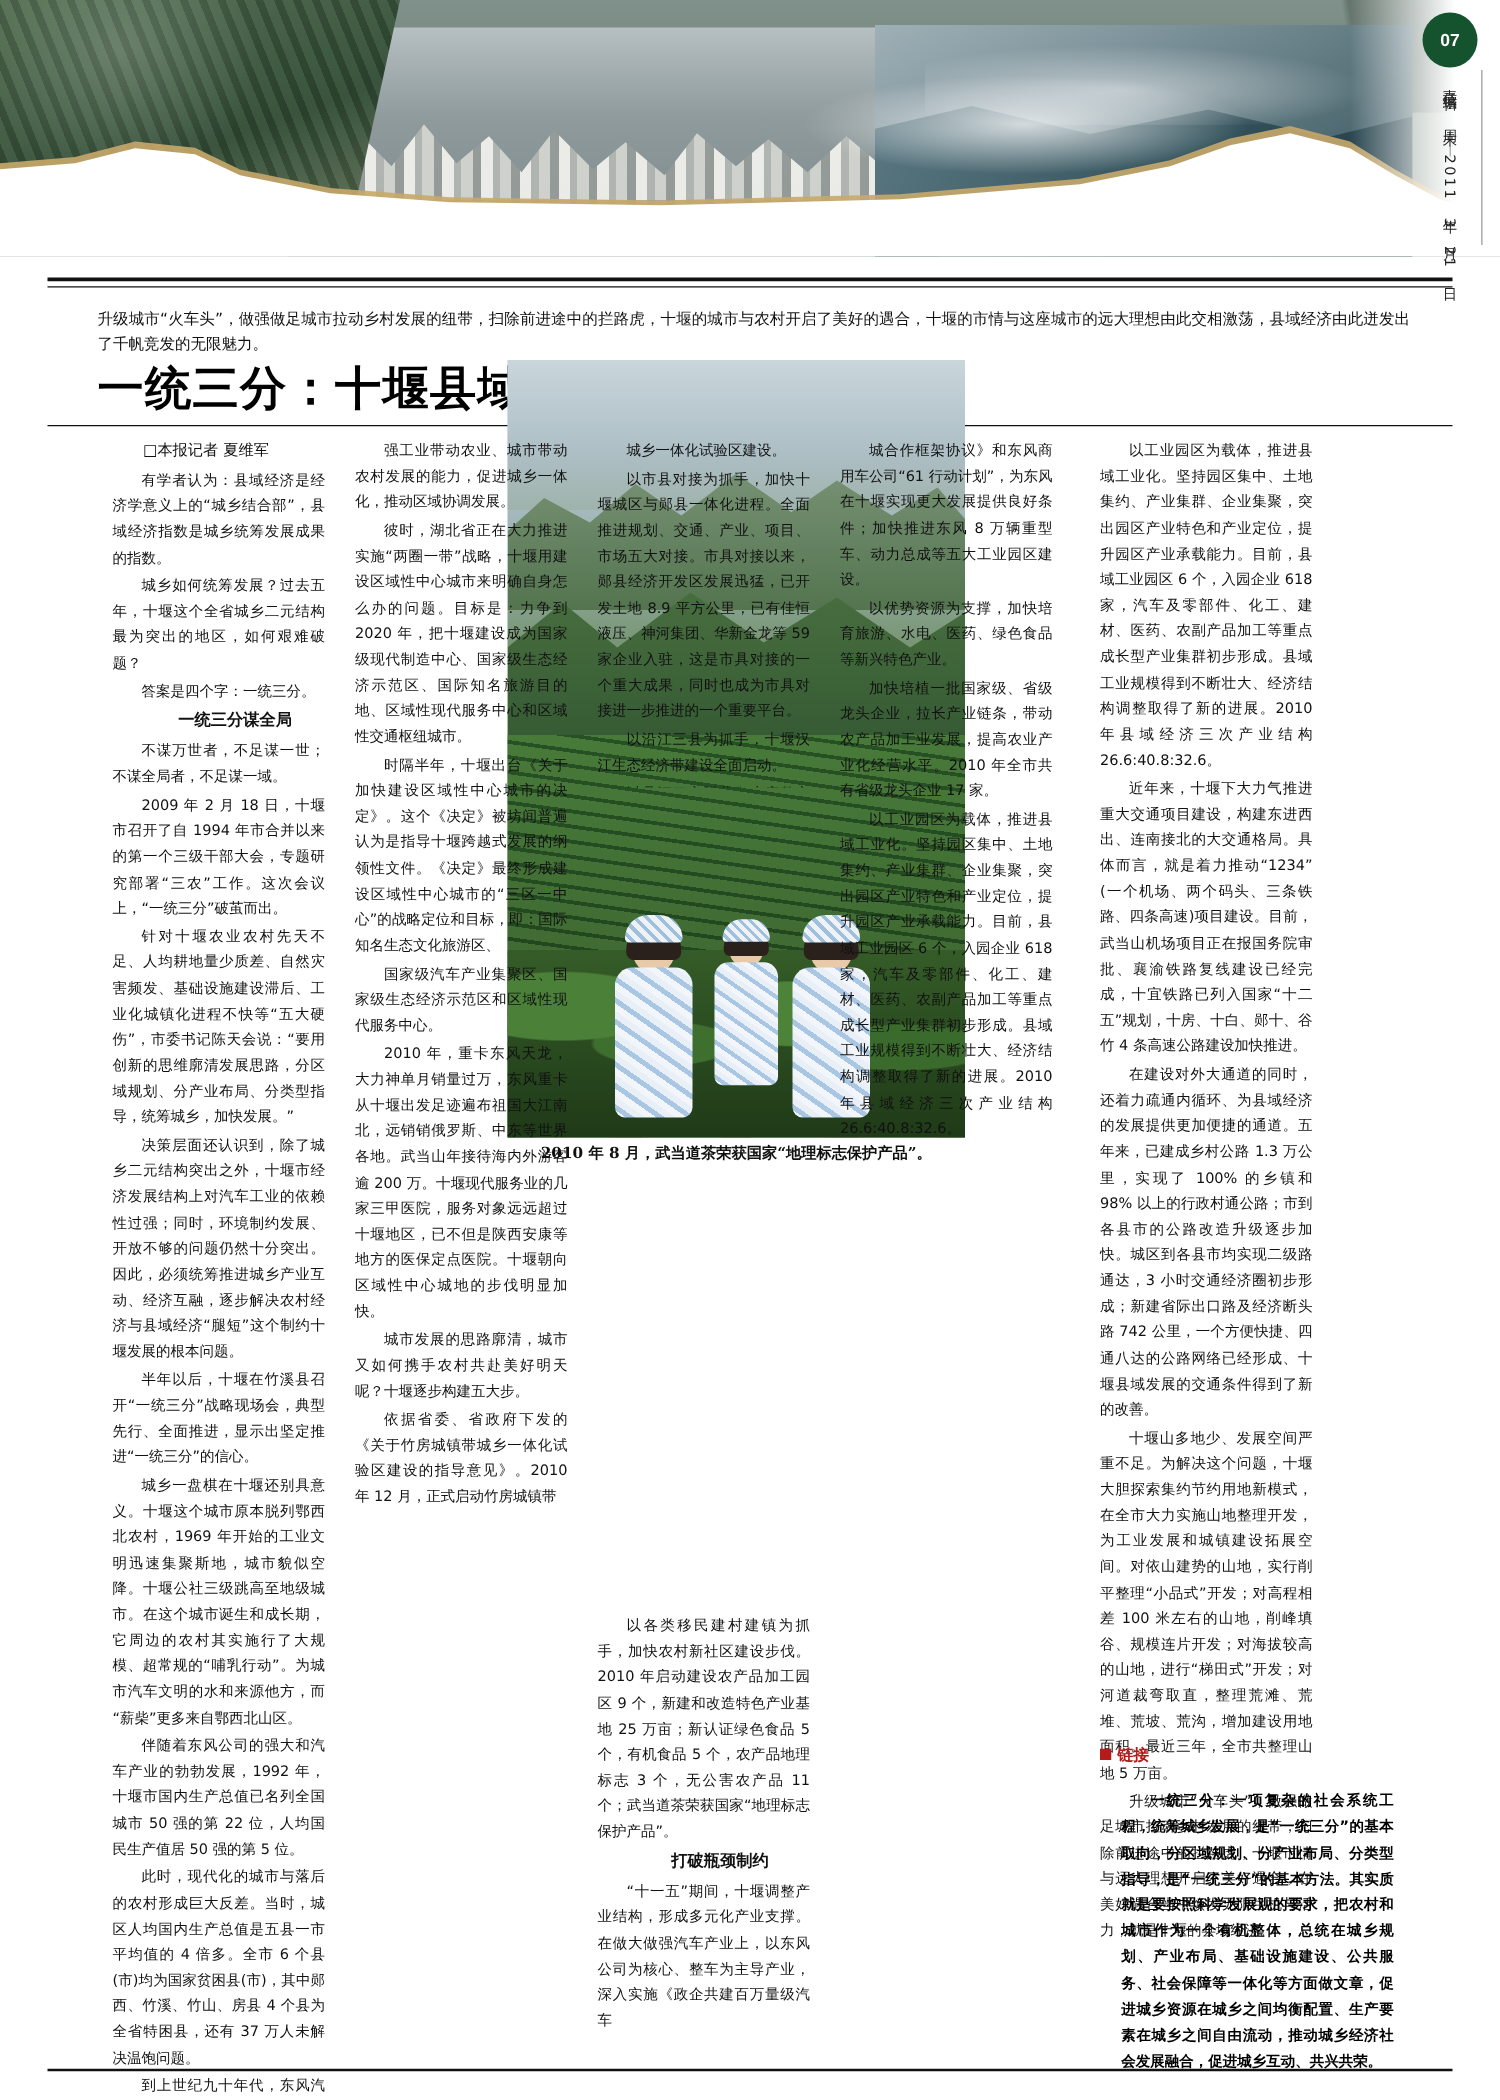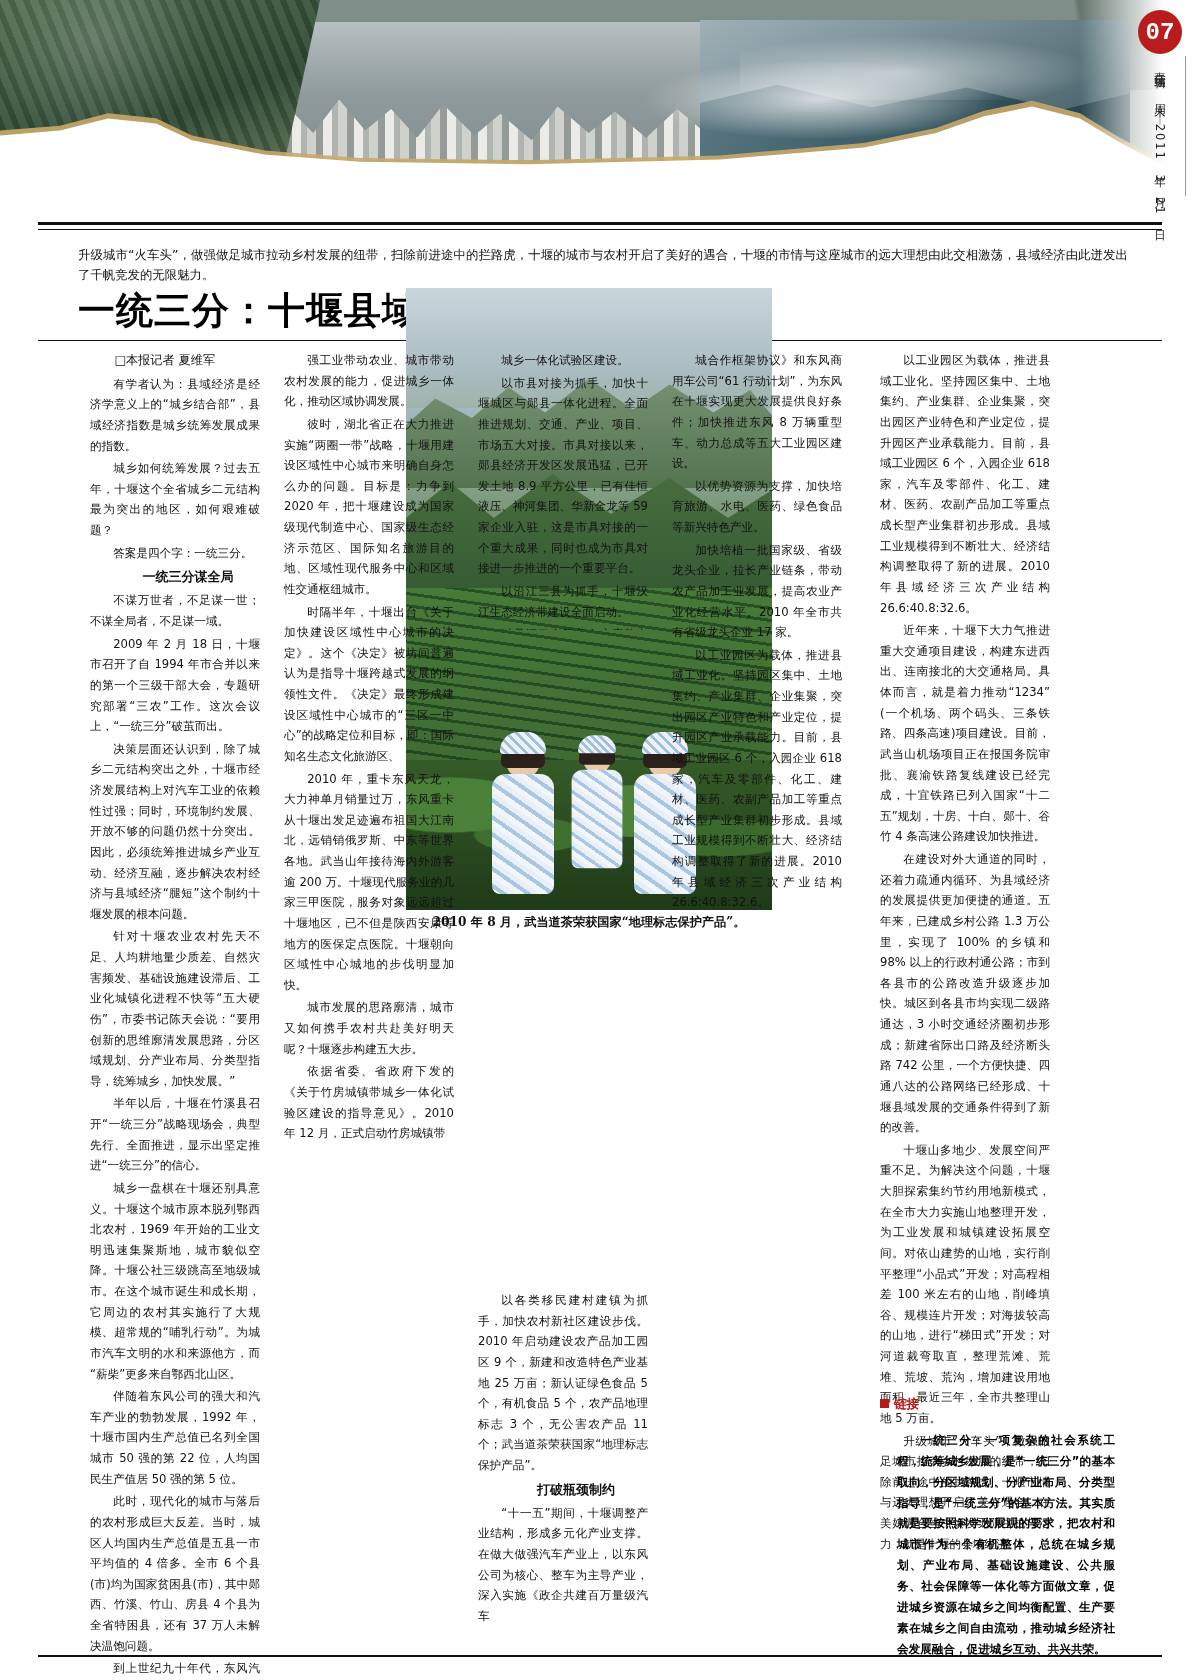--- a/index.html
+++ b/index.html
@@ -91,24 +91,24 @@
     opacity: .9;
   }
   .mh-fade-right {
     position: absolute; right: 0; top: 0; width: 120px; height: 205px;
     background: linear-gradient(90deg, rgba(255,255,255,0), #fff 70%);
   }
   
   .page-badge {
     position: absolute; right: 18px; top: 10px;
     width: 44px; height: 44px; border-radius: 50%;
-    background: #b91c1c; color: #fff;
+    background: #14532d; color: #fff;
     display: flex; align-items: center; justify-content: center;
-    font-weight: bold; font-size: 24px;
-    font-family: Liberation Mono, monospace;
+    font-weight: bold; font-size: 14px;
+    font-family: Liberation Sans, sans-serif;
   }
   .date-vert {
     position: absolute; right: 32px; top: 62px;
     writing-mode: vertical-rl;
     font-size: 11.5px; letter-spacing: 2px; color: #222;
     line-height: 1.5;
     font-family: "DejaVu Sans", sans-serif;
   }
   .date-vert .sep { color: #888; }
   .mh-rule {
@@ -272,34 +272,35 @@
 <div class="cols">
   <div class="col c1">
     <p class="byline">□本报记者  夏维军</p>
     <div>
         <p>有学者认为：县域经济是经济学意义上的“城乡结合部”，县域经济指数是城乡统筹发展成果的指数。</p>
         <p>城乡如何统筹发展？过去五年，十堰这个全省城乡二元结构最为突出的地区，如何艰难破题？</p>
         <p>答案是四个字：一统三分。</p>
         <p class="subhead">一统三分谋全局</p>
         <p>不谋万世者，不足谋一世；不谋全局者，不足谋一域。</p>
         <p>2009 年 2 月 18 日，十堰市召开了自 1994 年市合并以来的第一个三级干部大会，专题研究部署“三农”工作。这次会议上，“一统三分”破茧而出。</p>
+        <p>针对十堰农业农村先天不足、人均耕地量少质差、自然灾害频发、基础设施建设滞后、工业化城镇化进程不快等“五大硬伤”，市委书记陈天会说：“要用创新的思维廓清发展思路，分区域规划、分产业布局、分类型指导，统筹城乡，加快发展。”</p>
         <p>决策层面还认识到，除了城乡二元结构突出之外，十堰市经济发展结构上对汽车工业的依赖性过强；同时，环境制约发展、开放不够的问题仍然十分突出。因此，必须统筹推进城乡产业互动、经济互融，逐步解决农村经济与县域经济“腿短”这个制约十堰发展的根本问题。</p>
-        <p>针对十堰农业农村先天不足、人均耕地量少质差、自然灾害频发、基础设施建设滞后、工业化城镇化进程不快等“五大硬伤”，市委书记陈天会说：“要用创新的思维廓清发展思路，分区域规划、分产业布局、分类型指导，统筹城乡，加快发展。”</p>
         <p>半年以后，十堰在竹溪县召开“一统三分”战略现场会，典型先行、全面推进，显示出坚定推进“一统三分”的信心。</p>
         <p>城乡一盘棋在十堰还别具意义。十堰这个城市原本脱列鄂西北农村，1969 年开始的工业文明迅速集聚斯地，城市貌似空降。十堰公社三级跳高至地级城市。在这个城市诞生和成长期，它周边的农村其实施行了大规模、超常规的“哺乳行动”。为城市汽车文明的水和来源他方，而“薪柴”更多来自鄂西北山区。</p>
         <p>伴随着东风公司的强大和汽车产业的勃勃发展，1992 年，十堰市国内生产总值已名列全国城市 50 强的第 22 位，人均国民生产值居 50 强的第 5 位。</p>
         <p>此时，现代化的城市与落后的农村形成巨大反差。当时，城区人均国内生产总值是五县一市平均值的 4 倍多。全市 6 个县(市)均为国家贫困县(市)，其中郧西、竹溪、竹山、房县 4 个县为全省特困县，还有 37 万人未解决温饱问题。</p>
         <p>到上世纪九十年代，东风汽车公司已在全国建立起销售网络，逐步走向全国联营开发、联营生产，以扩大生产规模、占领销售市场。而城市与区域内城镇之间的经济联系十分松散，条块分割的结果是限制了中心城市与周边城镇的联系，二元地城结构固化。</p>
       </div>
   </div>
   <div class="col c2">
     <div>
         <p>强工业带动农业、城市带动农村发展的能力，促进城乡一体化，推动区域协调发展。</p>
         <p>彼时，湖北省正在大力推进实施“两圈一带”战略，十堰用建设区域性中心城市来明确自身怎么办的问题。目标是：力争到 2020 年，把十堰建设成为国家级现代制造中心、国家级生态经济示范区、国际知名旅游目的地、区域性现代服务中心和区域性交通枢纽城市。</p>
         <p>时隔半年，十堰出台《关于加快建设区域性中心城市的决定》。这个《决定》被坊间普遍认为是指导十堰跨越式发展的纲领性文件。《决定》最终形成建设区域性中心城市的“三区一中心”的战略定位和目标，即：国际知名生态文化旅游区、</p>
+        <p>国家级汽车产业集聚区、国家级生态经济示范区和区域性现代服务中心。</p>
         <p>2010 年，重卡东风天龙，大力神单月销量过万，东风重卡从十堰出发足迹遍布祖国大江南北，远销销俄罗斯、中东等世界各地。武当山年接待海内外游客逾 200 万。十堰现代服务业的几家三甲医院，服务对象远远超过十堰地区，已不但是陕西安康等地方的医保定点医院。十堰朝向区域性中心城地的步伐明显加快。</p>
         <p>城市发展的思路廓清，城市又如何携手农村共赴美好明天呢？十堰逐步构建五大步。</p>
         <p>依据省委、省政府下发的《关于竹房城镇带城乡一体化试验区建设的指导意见》。2010 年 12 月，正式启动竹房城镇带</p>
       </div>
   </div>
   <div class="col c3" style="height:280px; overflow:hidden;">
     <div>
         <p>城乡一体化试验区建设。</p>
         <p>以市县对接为抓手，加快十堰城区与郧县一体化进程。全面推进规划、交通、产业、项目、市场五大对接。市具对接以来，郧县经济开发区发展迅猛，已开发土地 8.9 平方公里，已有佳恒液压、神河集团、华新金龙等 59 家企业入驻，这是市具对接的一个重大成果，同时也成为市具对接进一步推进的一个重要平台。</p>
         <p>以沿江三县为抓手，十堰汉江生态经济带建设全面启动。</p>

